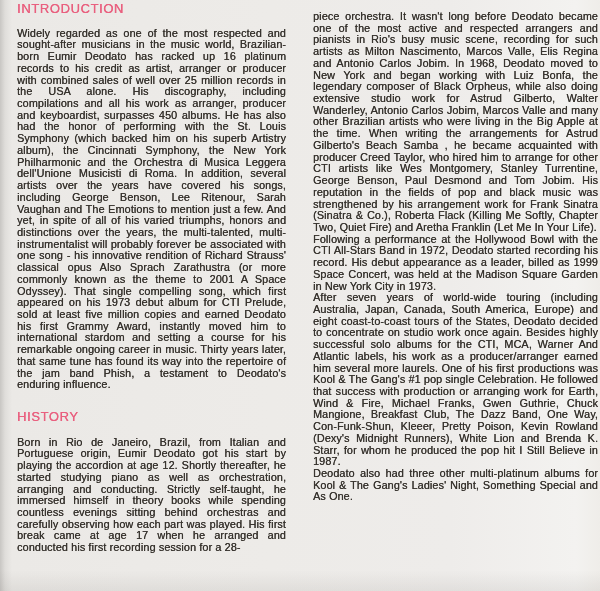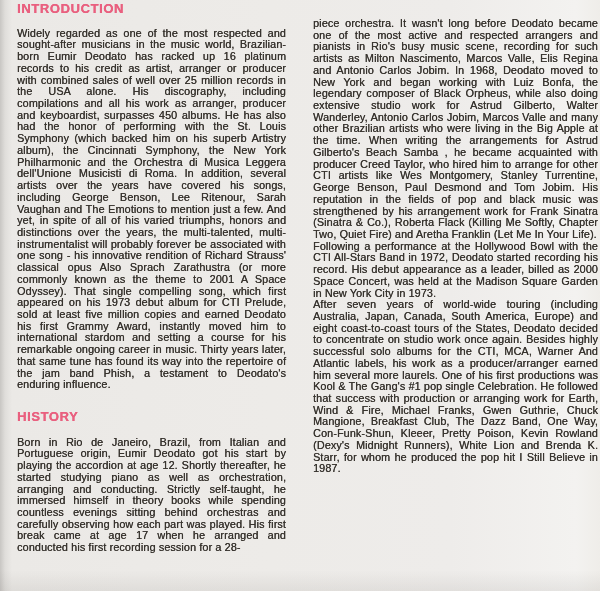--- a/index.html
+++ b/index.html
@@ -20,25 +20,25 @@
   .col {
     position: absolute;
     text-align: justify;
     color: #38342f;
     font-size: 10.8px;
     line-height: 11.72px;
     letter-spacing: 0.12px;
     text-shadow: 0.25px 0 0 currentColor;
   }
   .col-left  { left: 17px;  top: 0;   width: 269px; }
-  .col-right { left: 313px; top: 18px; width: 285px; }
+  .col-right { left: 313px; top: 11px; width: 285px; }
   .heading {
     color: #e9607f;
     font-size: 13px;
-    font-weight: 700;
+    font-weight: 400;
     letter-spacing: 0.6px;
     margin: 0;
     text-align: left;
     text-shadow: 0.3px 0 0 currentColor;
   }
   .heading-top { margin-top: 3px; margin-bottom: 13px; }
   .heading-mid { margin-top: 20px; margin-bottom: 14px; }
   .body-par { margin: 0; }
 </style>
 </head>
@@ -48,17 +48,18 @@
 
   <div class="col col-left">
     <h2 class="heading heading-top">INTRODUCTION</h2>
     <p class="body-par">Widely regarded as one of the most respected and sought-after musicians in the music world, Brazilian-born Eumir Deodato has racked up 16 platinum records to his credit as artist, arranger or producer with combined sales of well over 25 million records in the USA alone. His discography, including compilations and all his work as arranger, producer and keyboardist, surpasses 450 albums. He has also had the honor of performing with the St. Louis Symphony (which backed him on his superb Artistry album), the Cincinnati Symphony, the New York Philharmonic and the Orchestra di Musica Leggera dell'Unione Musicisti di Roma. In addition, several artists over the years have covered his songs, including George Benson, Lee Ritenour, Sarah Vaughan and The Emotions to mention just a few. And yet, in spite of all of his varied triumphs, honors and distinctions over the years, the multi-talented, multi-instrumentalist will probably forever be associated with one song - his innovative rendition of Richard Strauss' classical opus Also Sprach Zarathustra (or more commonly known as the theme to 2001 A Space Odyssey). That single compelling song, which first appeared on his 1973 debut album for CTI Prelude, sold at least five million copies and earned Deodato his first Grammy Award, instantly moved him to international stardom and setting a course for his remarkable ongoing career in music. Thirty years later, that same tune has found its way into the repertoire of the jam band Phish, a testament to Deodato's enduring influence.</p>
     <h2 class="heading heading-mid">HISTORY</h2>
     <p class="body-par">Born in Rio de Janeiro, Brazil, from Italian and Portuguese origin, Eumir Deodato got his start by playing the accordion at age 12. Shortly thereafter, he started studying piano as well as orchestration, arranging and conducting. Strictly self-taught, he immersed himself in theory books while spending countless evenings sitting behind orchestras and carefully observing how each part was played. His first break came at age 17 when he arranged and conducted his first recording session for a 28-</p>
   </div>
 
   <div class="col col-right">
     <p class="body-par">piece orchestra. It wasn't long before Deodato became one of the most active and respected arrangers and pianists in Rio's busy music scene, recording for such artists as Milton Nascimento, Marcos Valle, Elis Regina and Antonio Carlos Jobim. In 1968, Deodato moved to New York and began working with Luiz Bonfa, the legendary composer of Black Orpheus, while also doing extensive studio work for Astrud Gilberto, Walter Wanderley, Antonio Carlos Jobim, Marcos Valle and many other Brazilian artists who were living in the Big Apple at the time. When writing the arrangements for Astrud Gilberto's Beach Samba , he became acquainted with producer Creed Taylor, who hired him to arrange for other CTI artists like Wes Montgomery, Stanley Turrentine, George Benson, Paul Desmond and Tom Jobim. His reputation in the fields of pop and black music was strengthened by his arrangement work for Frank Sinatra (Sinatra &amp; Co.), Roberta Flack (Killing Me Softly, Chapter Two, Quiet Fire) and Aretha Franklin (Let Me In Your Life).</p>
-    <p class="body-par">Following a performance at the Hollywood Bowl with the CTI All-Stars Band in 1972, Deodato started recording his record. His debut appearance as a leader, billed as 2000 Space Concert, was held at the Madison Square Garden in New York City in 1973.</p>
+    <p class="body-par">Following a performance at the Hollywood Bowl with the CTI All-Stars Band in 1972, Deodato started recording his record. His debut appearance as a leader, billed as 1999 Space Concert, was held at the Madison Square Garden in New York City in 1973.</p>
     <p class="body-par">After seven years of world-wide touring (including Australia, Japan, Canada, South America, Europe) and eight coast-to-coast tours of the States, Deodato decided to concentrate on studio work once again. Besides highly successful solo albums for the CTI, MCA, Warner And Atlantic labels, his work as a producer/arranger earned him several more laurels. One of his first productions was Kool &amp; The Gang's #1 pop single Celebration. He followed that success with production or arranging work for Earth, Wind &amp; Fire, Michael Franks, Gwen Guthrie, Chuck Mangione, Breakfast Club, The Dazz Band, One Way, Con-Funk-Shun, Kleeer, Pretty Poison, Kevin Rowland (Dexy's Midnight Runners), White Lion and Brenda K. Starr, for whom he produced the pop hit I Still Believe in 1987.</p>
+    <p class="body-par">Deodato also had three other multi-platinum albums for Kool &amp; The Gang's Ladies' Night, Something Special and As One.</p>
   </div>
 
 </div>
 
 </body></html>

